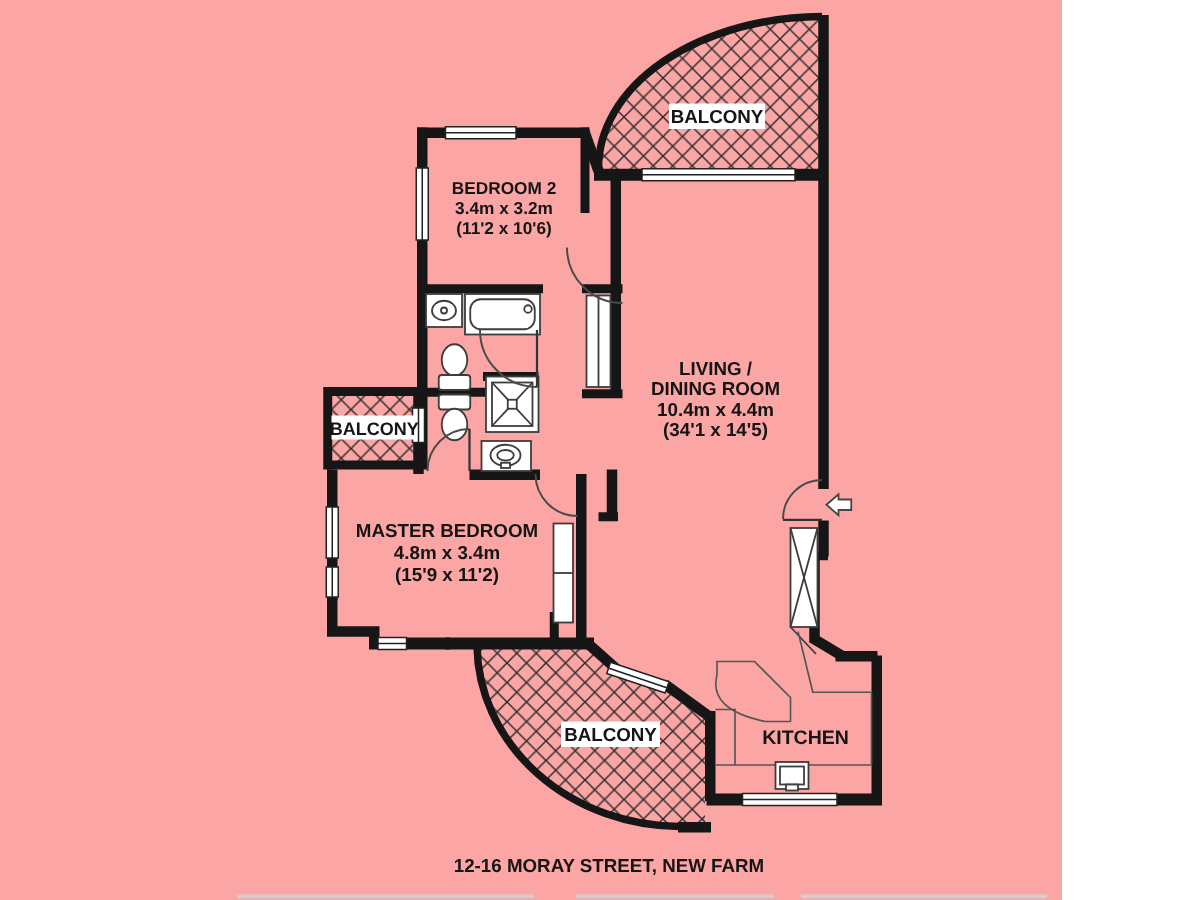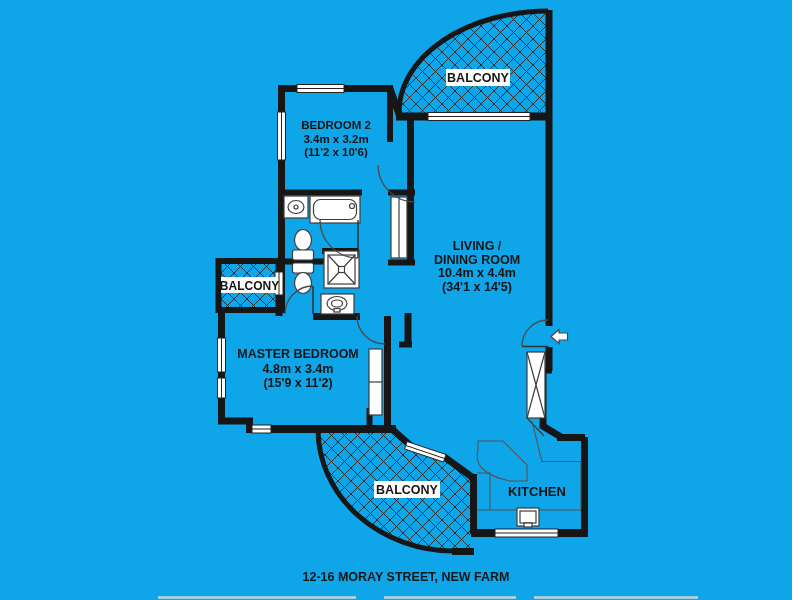--- a/index.html
+++ b/index.html
@@ -1,16 +1,16 @@
 <!DOCTYPE html>
 <html><head>
 <meta charset="utf-8">
 <style>
   html,body{margin:0;padding:0;background:#ffffff;}
-  .stage{width:792px;height:600px;background:#0ea5e9;position:relative;overflow:hidden;}
+  .stage{width:708px;height:600px;background:#fca5a5;position:relative;overflow:hidden;}
   svg{display:block;}
   text{font-family:"Liberation Sans","DejaVu Sans",sans-serif;font-weight:bold;fill:#151515;}
 </style>
 </head>
 <body>
 
 <div class="stage">
 <svg width="800" height="600" viewBox="0 0 800 600">
   <defs>
     <pattern id="xh" width="13" height="13" patternUnits="userSpaceOnUse">

